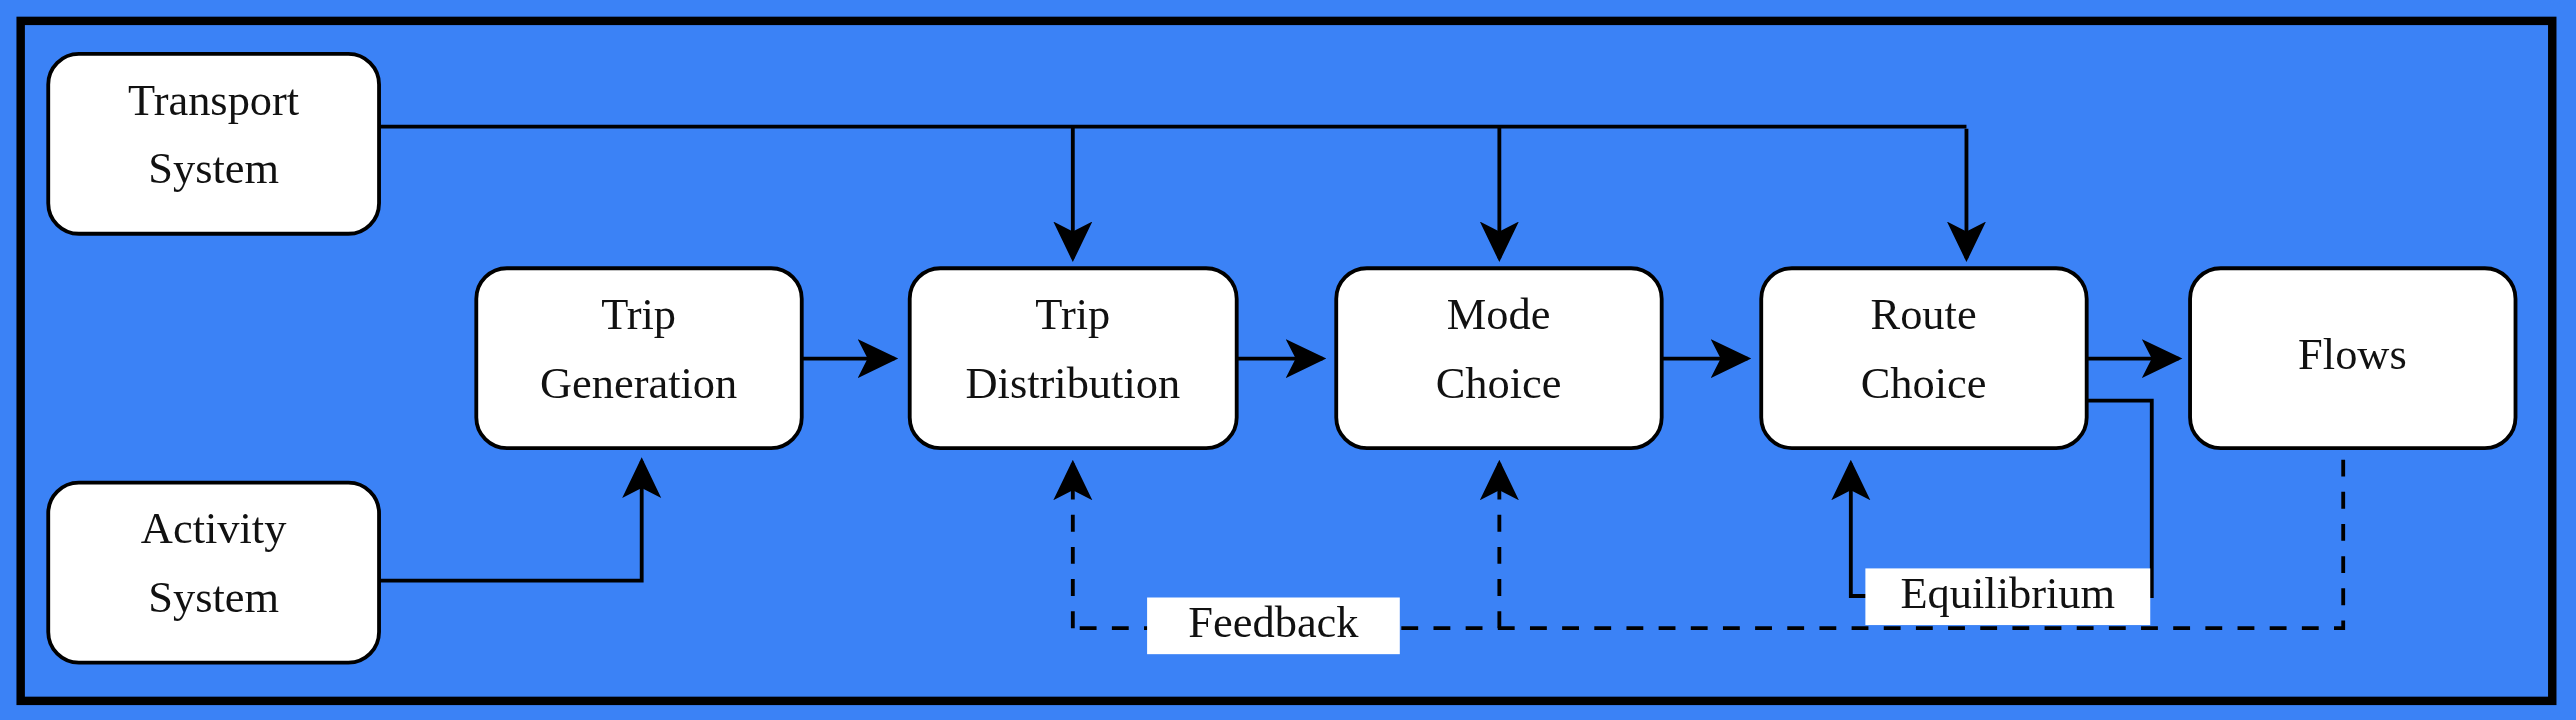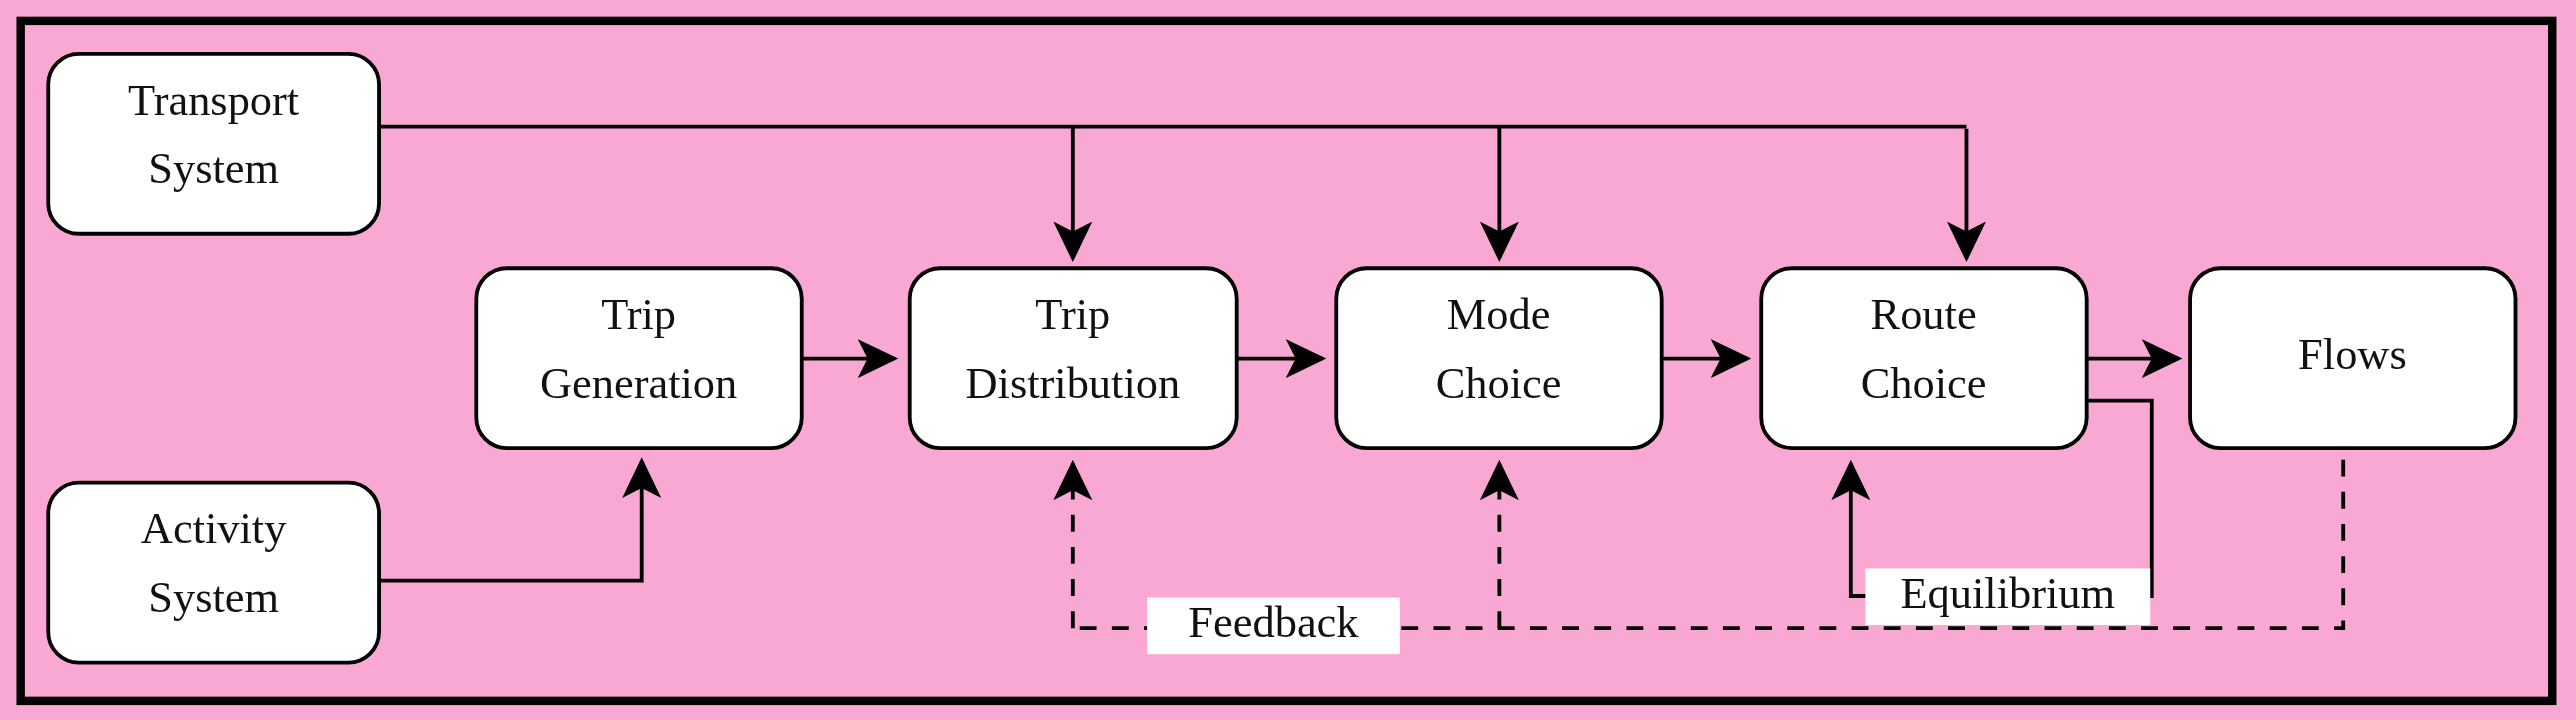--- a/index.html
+++ b/index.html
@@ -7,21 +7,21 @@
     padding: 0;
     background: #ffffff;
   }
   body {
     font-family: "Liberation Serif", "DejaVu Serif", serif;
   }
   #diagram-root {
     position: relative;
     width: 2576px;
     height: 721px;
-    background: #f9a8d4;
+    background: #3b82f6;
     overflow: hidden;
   }
   svg.canvas {
     position: absolute;
     left: 0;
     top: 0;
     width: 2576px;
     height: 721px;
   }
   .node-box {

